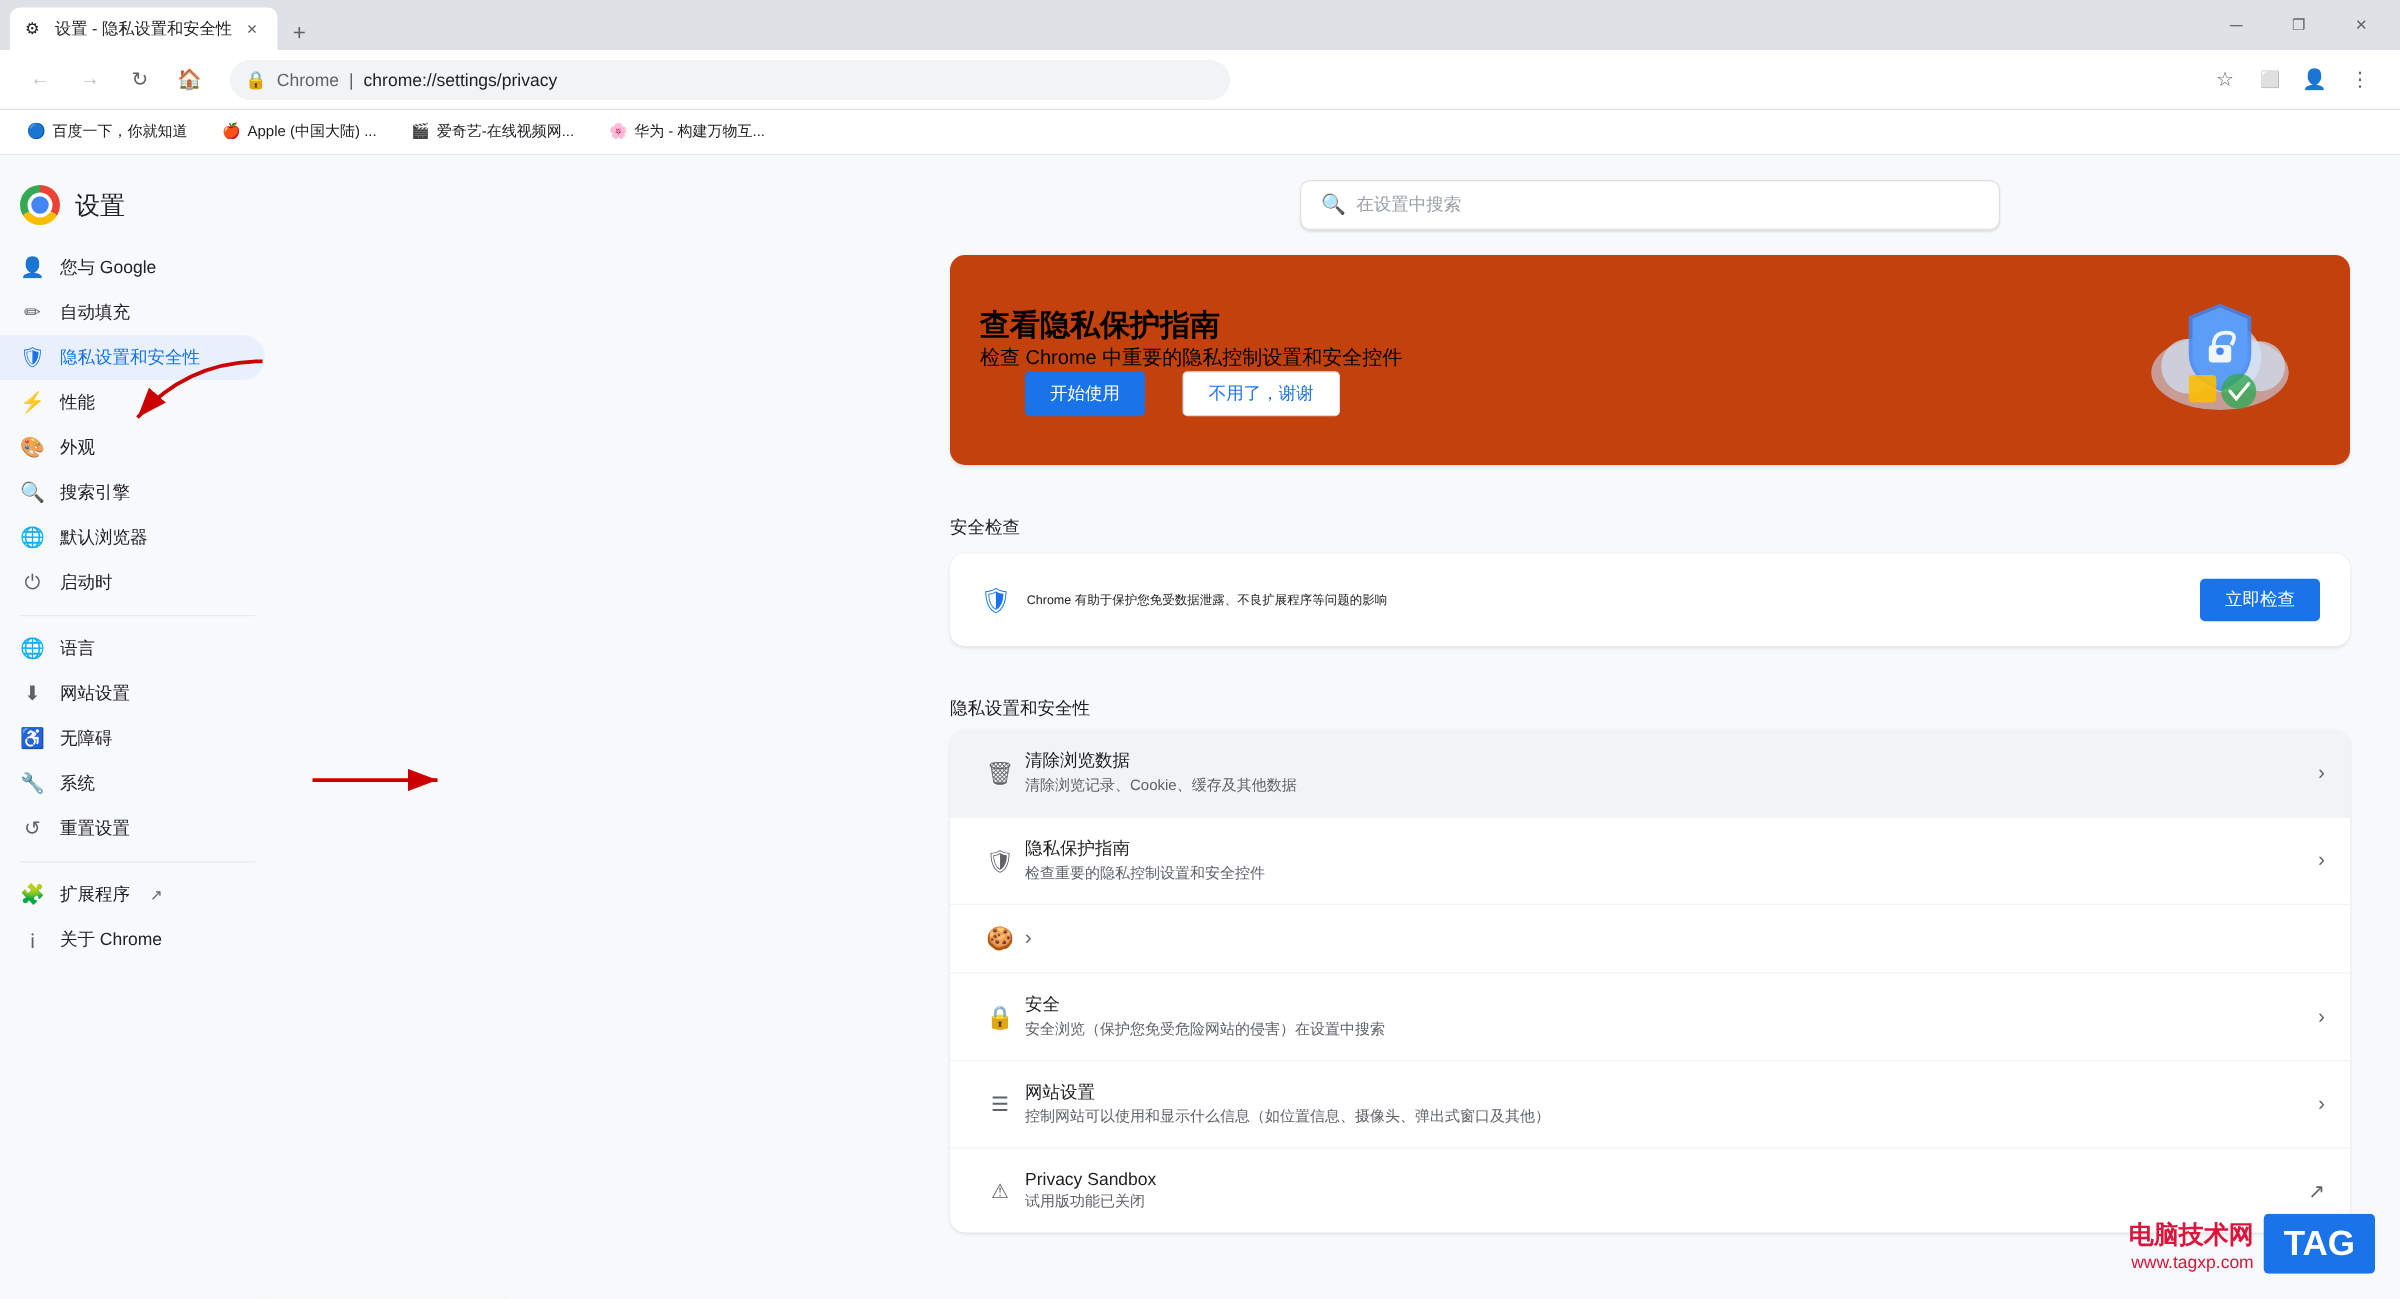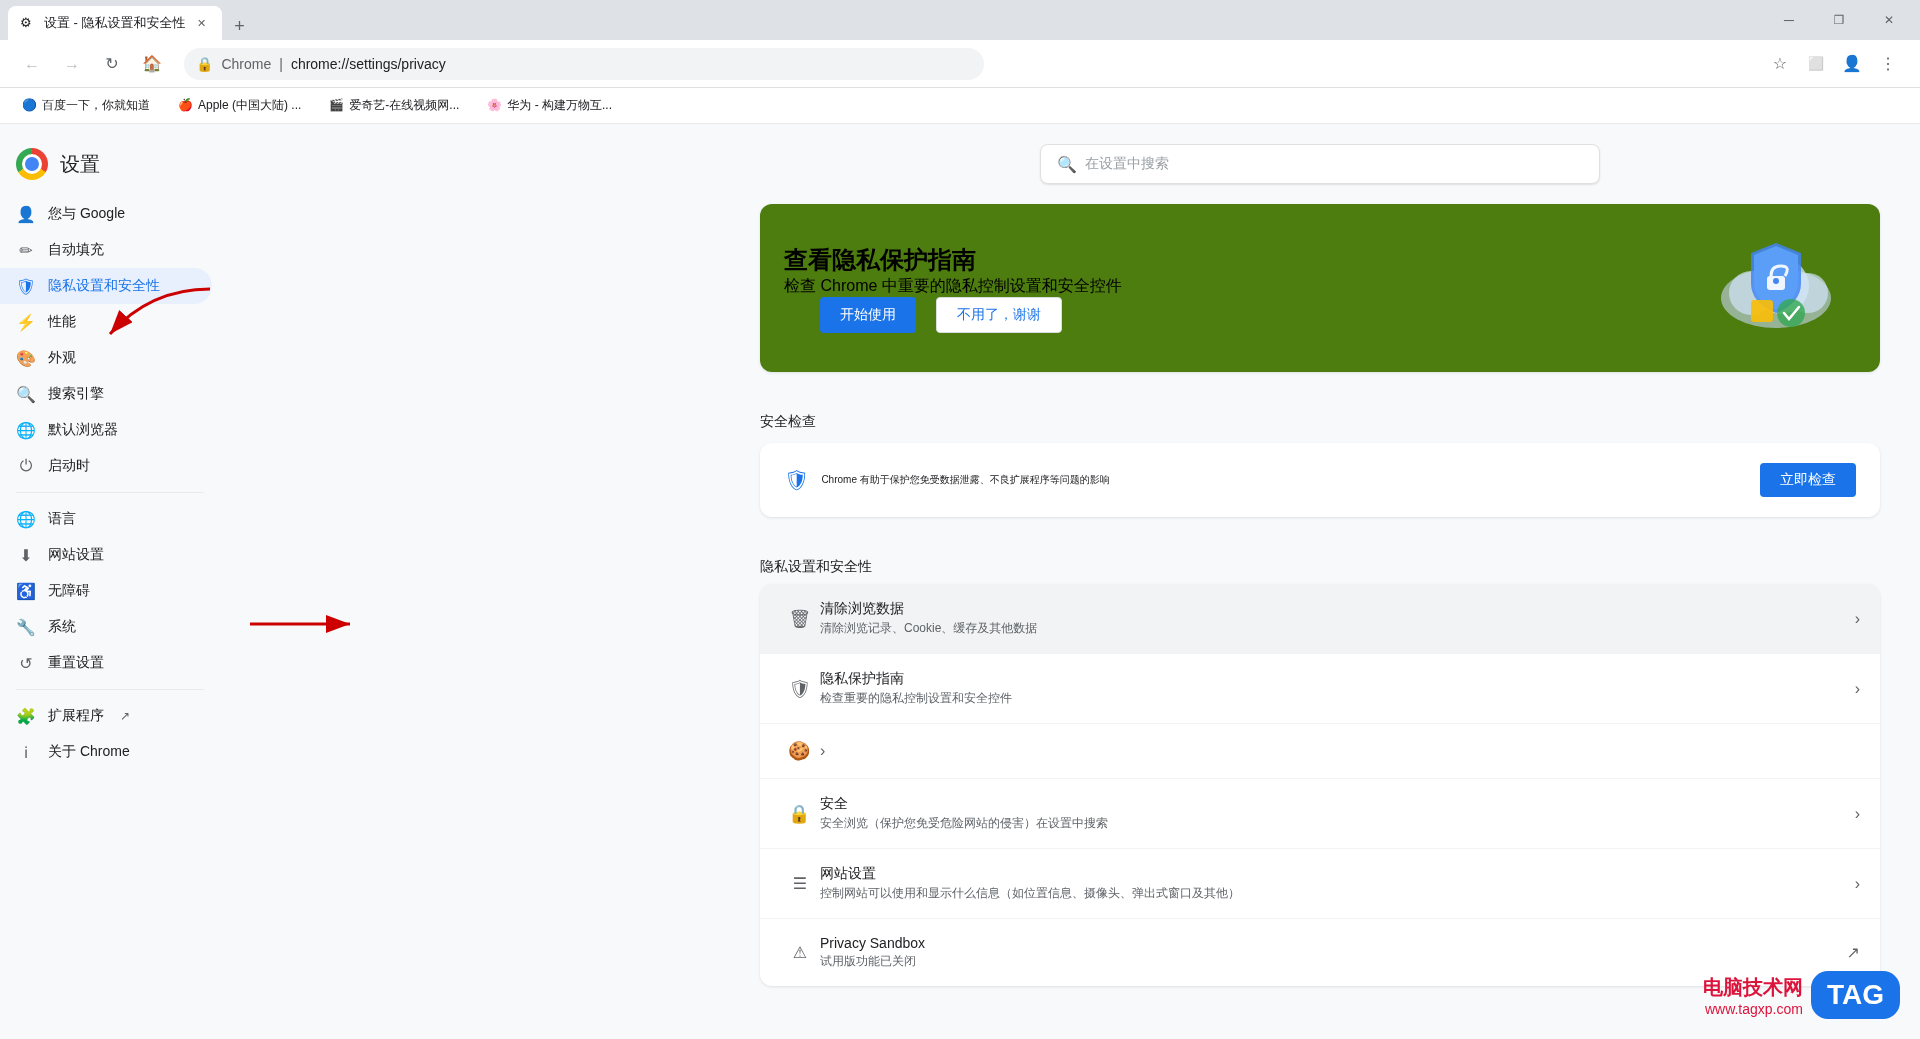--- a/index.html
+++ b/index.html
@@ -46,22 +46,22 @@
     
     .settings-main { flex: 1; padding: 0 40px; overflow-y: auto; max-width: 1200px; }
     
     
     .search-container { padding: 20px 0; display: flex; justify-content: center; }
     .search-box { width: 560px; height: 40px; background: #fff; border: 1px solid #e0e0e0; border-radius: 8px; display: flex; align-items: center; padding: 0 16px; gap: 8px; box-shadow: 0 1px 2px rgba(0,0,0,0.1); }
     .search-box .search-icon { color: #5f6368; font-size: 16px; }
     .search-placeholder { color: #9aa0a6; font-size: 14px; }
     
     
-    .privacy-guide-card { background: #4d7c0f; border-radius: 12px; padding: 24px; margin-bottom: 24px; display: flex; align-items: center; justify-content: space-between; box-shadow: 0 1px 3px rgba(0,0,0,0.1); }
-    .card-buttons { display: flex; gap: 20px; padding-left: 36px; }
+    .privacy-guide-card { background: #c2410c; border-radius: 12px; padding: 24px; margin-bottom: 24px; display: flex; align-items: center; justify-content: space-between; box-shadow: 0 1px 3px rgba(0,0,0,0.1); }
+    .card-buttons { display: flex; gap: 30px; padding-left: 36px; }
     .btn-primary { background: #1a73e8; color: #fff; border: none; border-radius: 4px; padding: 8px 20px; font-size: 14px; cursor: pointer; }
     .btn-secondary { background: #fff; color: #1a73e8; border: 1px solid #dadce0; border-radius: 4px; padding: 8px 20px; font-size: 14px; cursor: pointer; }
     
     
     .card-illustration { width: 160px; height: 120px; position: relative; flex-shrink: 0; }
     
     
     .section-title { font-size: 14px; color: #202124; font-weight: 500; margin-bottom: 12px; margin-top: 41px; }
     .security-check-card { background: #fff; border-radius: 12px; padding: 20px 24px; margin-bottom: 24px; display: flex; align-items: center; justify-content: space-between; box-shadow: 0 1px 3px rgba(0,0,0,0.1); }
     .security-check-left { display: flex; align-items: center; gap: 12px; }
@@ -77,21 +77,21 @@
     .item-title { font-size: 14px; color: #202124; font-weight: 500; margin-bottom: 2px; }
     .item-desc { font-size: 12px; color: #5f6368; }
     .item-arrow { color: #5f6368; font-size: 16px; }
     .item-external { color: #5f6368; font-size: 16px; }
     
     
     .watermark { position: fixed; bottom: 20px; right: 20px; display: flex; align-items: center; gap: 8px; z-index: 100; }
     .watermark-text { text-align: right; }
     .watermark-site { color: #dc143c; font-size: 20px; font-weight: bold; }
     .watermark-url { color: #dc143c; font-size: 14px; }
-    .watermark-tag { background: #1a73e8; color: #fff; font-size: 28px; font-weight: bold; padding: 8px 16px; border-radius: 17px; }
+    .watermark-tag { background: #1a73e8; color: #fff; font-size: 28px; font-weight: bold; padding: 8px 16px; border-radius: 4px; }
 
     
     .chrome-circle { width: 32px; height: 32px; border-radius: 50%; background: conic-gradient(#ea4335 0deg 120deg, #fbbc04 120deg 240deg, #34a853 240deg 360deg); position: relative; display: flex; align-items: center; justify-content: center; }
     .chrome-circle::after { content: ''; width: 14px; height: 14px; background: #4285f4; border-radius: 50%; position: absolute; border: 3px solid #fff; }
 
     
     .illustration-svg { width: 160px; height: 120px; }
   </style>
 </head>
 <body>

